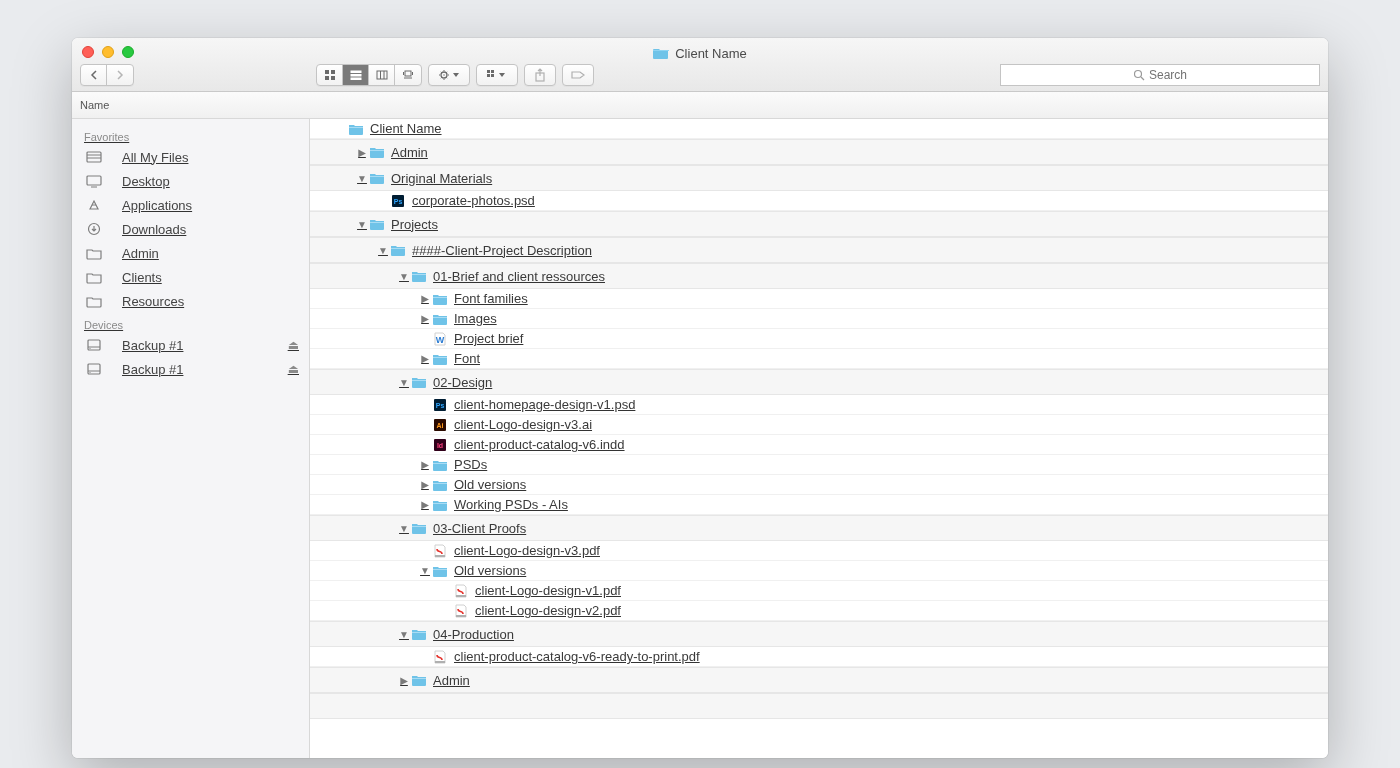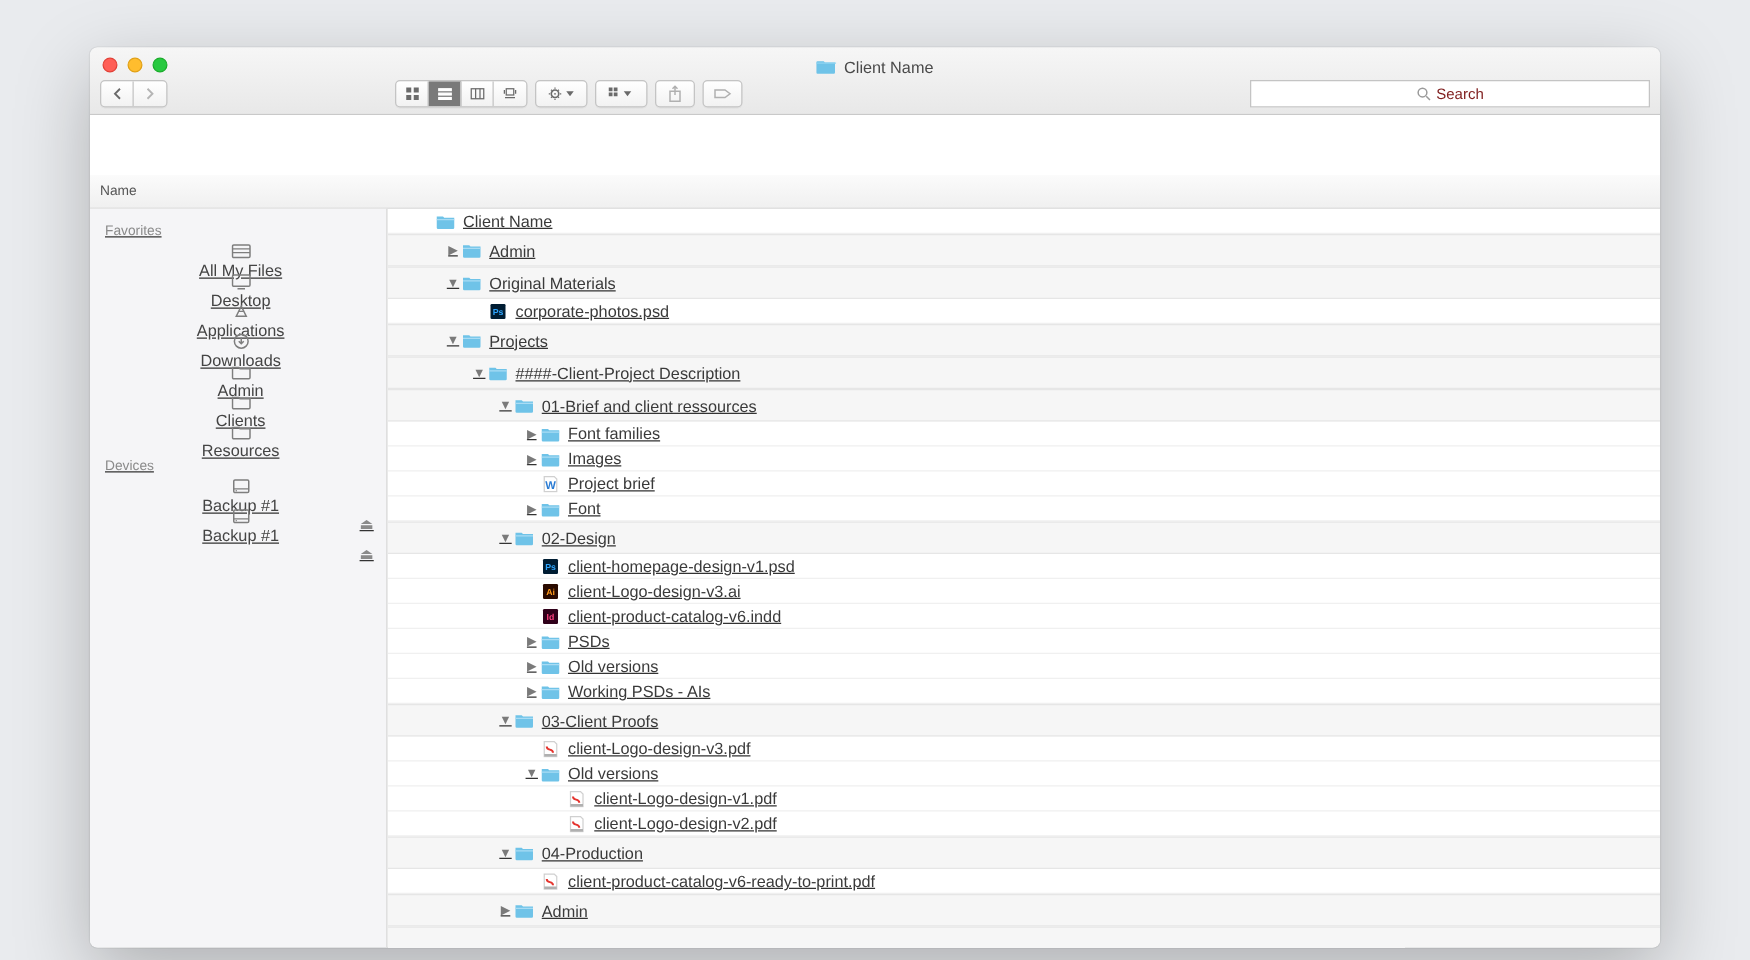--- a/index.html
+++ b/index.html
@@ -66,52 +66,51 @@
   .seg .cell.active { background:#7a7a7a; }
   .seg .cell.active svg { fill:#fff; stroke:#fff; }
   .btn { width: 32px; }
   .spacer { flex: 1; }
   .search {
     width: 320px; height: 22px;
     background: #ffffff;
     border: 1px solid #c4c4c4;
     border-radius: 0;
     display:flex; align-items:center; justify-content:center;
-    color:#7f1d1d; gap:4px;
+    color:#737373; gap:4px;
     font-size:12px;
   }
   .header-row {
     height: 27px;
     background: linear-gradient(#fbfbfb,#f0f0f0);
     border-bottom: 1px solid #d8d8d8;
     display:flex; align-items:center;
     padding-left: 8px;
-    font-size: 11px; color:#555;margin-top:48px;
+    font-size: 11px; color:#555;
   }
   .body {
     flex:1; display:flex; min-height:0;text-decoration:underline;
   }
   .sidebar {
     width: 238px;
     background: #f5f5f7;
     border-right: 1px solid #d8d8d8;
     padding: 6px 0;
     overflow: auto;
   }
   .sb-section-label {
     font-size: 11px; color: #8a8a8a;
     padding: 6px 12px 2px 12px;
     user-select: none;
   }
   .sb-item {
     display:flex; align-items:center;
     height: 24px; padding: 0 10px 0 14px;
-    color:#444; gap:0;
+    color:#444; gap:20px;
     cursor: default;
-    flex-direction: column;
   }
   .sb-item .eject {
     margin-left:auto; color:#8a8a8a; font-size:12px;
   }
   .content {
     flex:1; overflow:auto; background:#fff;
   }
   .row {
     display:flex; align-items:center;
     height: 20px;

